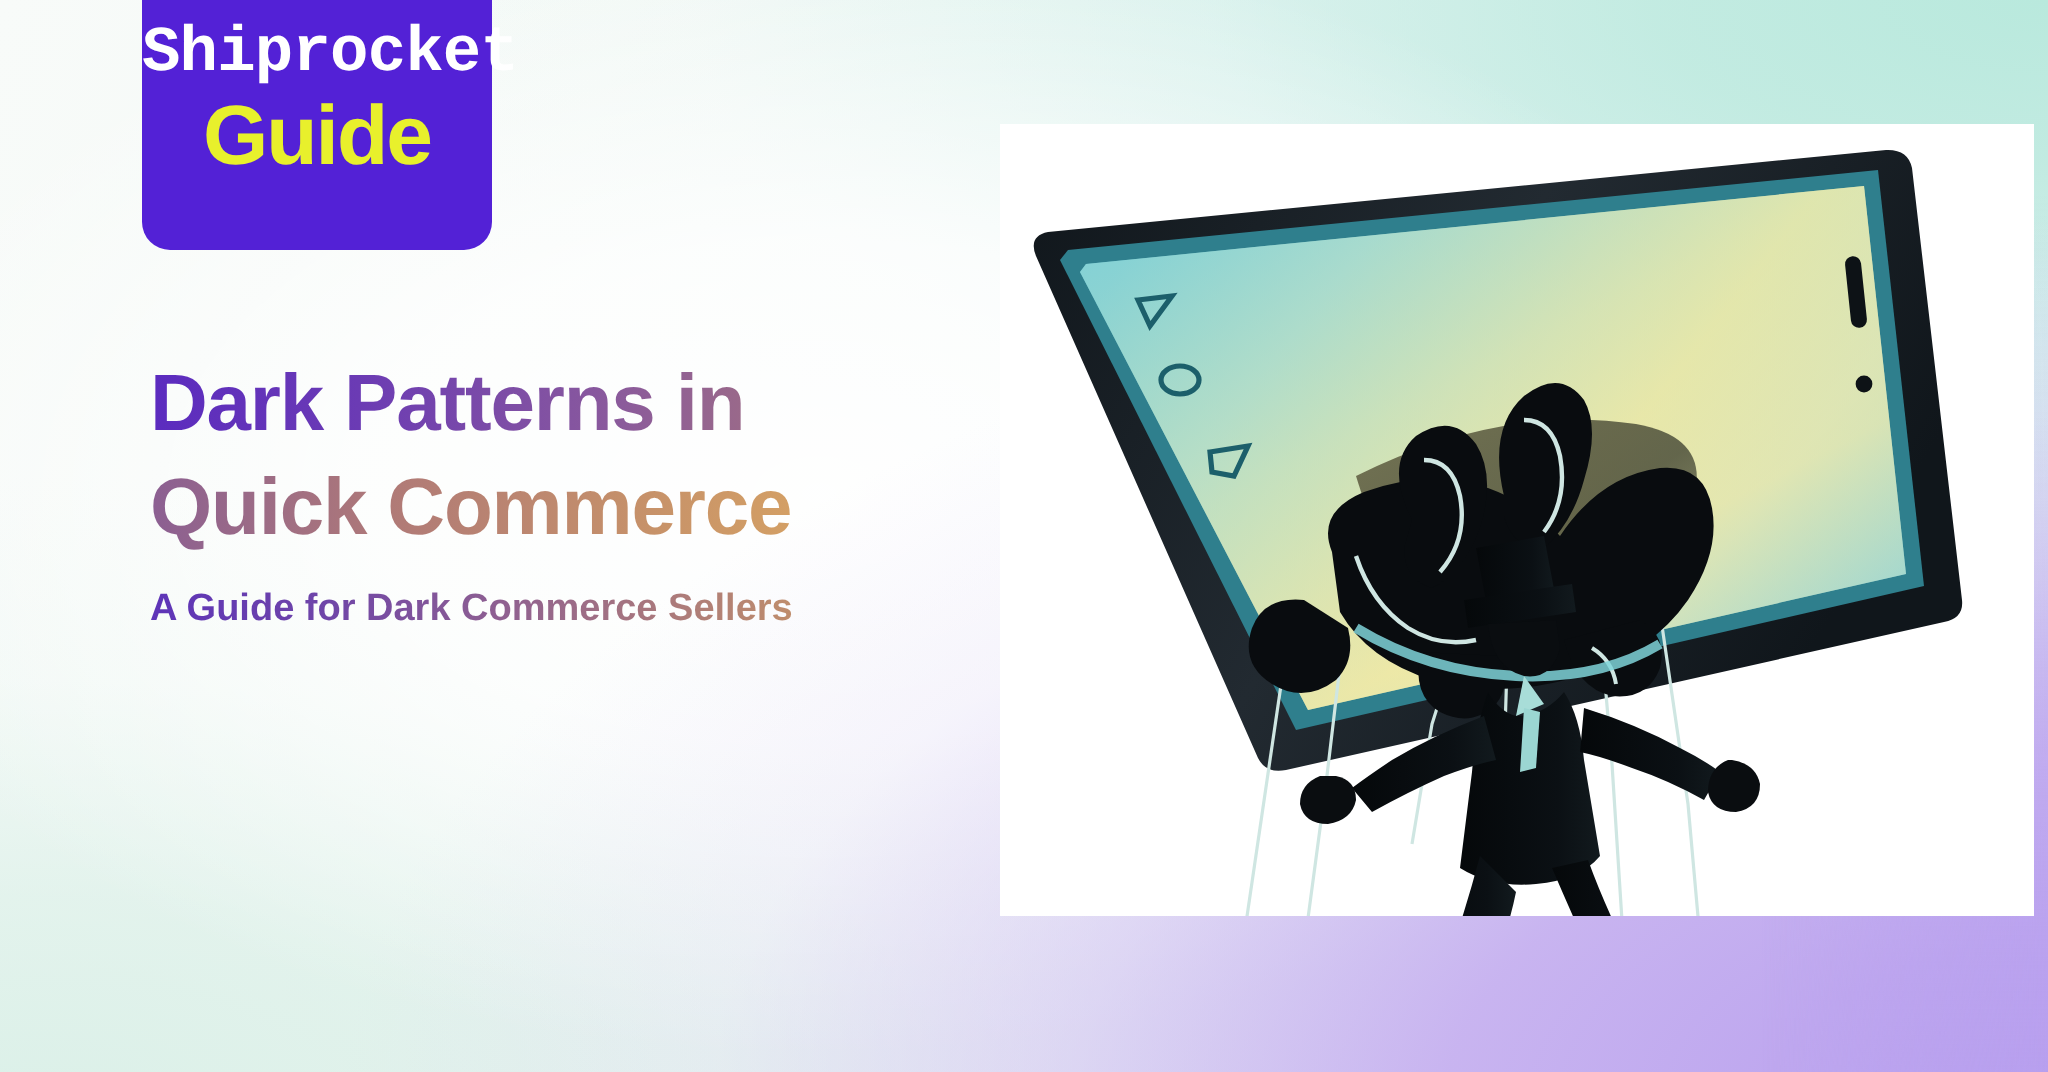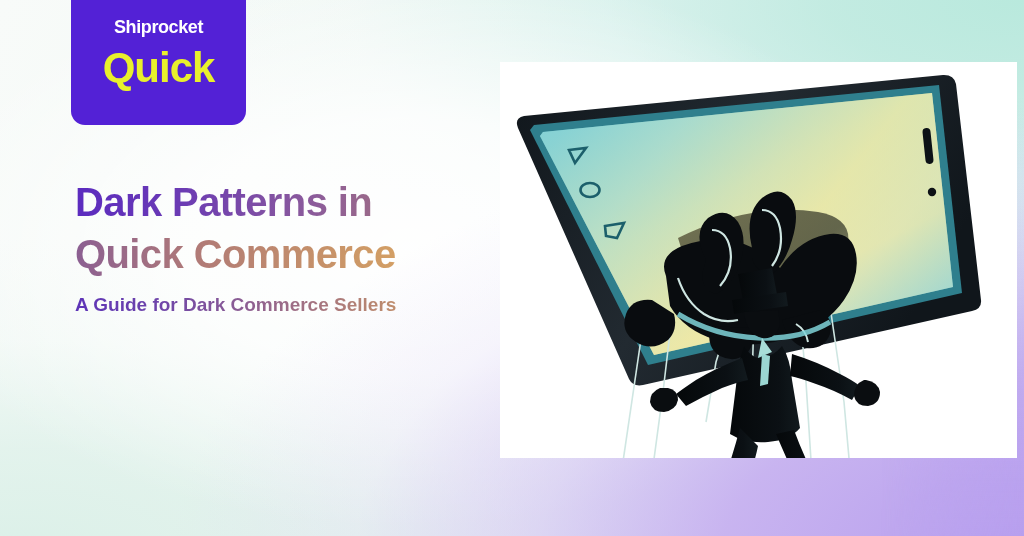--- a/index.html
+++ b/index.html
@@ -88,24 +88,25 @@
     background: #5321d6;
     border-radius: 0 0 14px 14px;
     box-sizing: border-box;
     padding-top: 22px;
     text-align: center;
     z-index: 6;
   }
   #logo-primary {
     display: block;
     color: #ffffff;
-    font-size: 18px;
+    font-size: 32px;
     font-weight: bold;
     letter-spacing: -0.4px;
     line-height: 30px;
+    font-family: Liberation Mono, monospace;
   }
   #logo-secondary {
     display: block;
     color: #e8f02c;
     font-size: 42px;
     font-weight: bold;
     letter-spacing: -1px;
     line-height: 48px;
     margin-top: 2px;
   }
@@ -174,21 +175,21 @@
 
   <div class="bg-layer bg-base"></div>
   <div class="bg-layer bg-mint-tr"></div>
   <div class="bg-layer bg-mint-bl"></div>
   <div class="bg-layer bg-white-core"></div>
   <div class="bg-layer bg-purple-br"></div>
   <div class="bg-layer bg-purple-edge"></div>
 
   <div id="logo-badge">
     <span id="logo-primary">Shiprocket</span>
-    <span id="logo-secondary">Quick</span>
+    <span id="logo-secondary">Guide</span>
   </div>
 
   <div id="headline-block">
     <span class="headline-line" id="headline-line-1">Dark Patterns in</span>
     <span class="headline-line" id="headline-line-2">Quick Commerce</span>
     <span id="subtitle">A Guide for Dark Commerce Sellers</span>
   </div>
 
   <div id="illustration-card">
     <svg id="illustration-svg" viewBox="0 0 517 396" preserveAspectRatio="xMidYMid meet">

